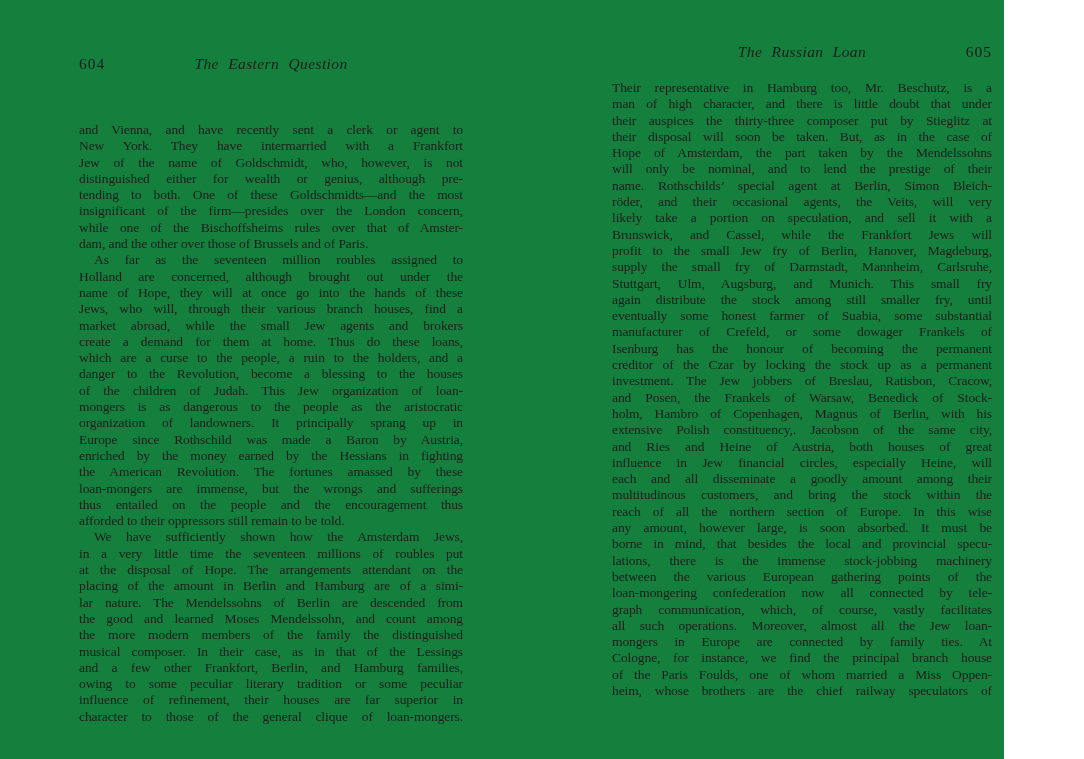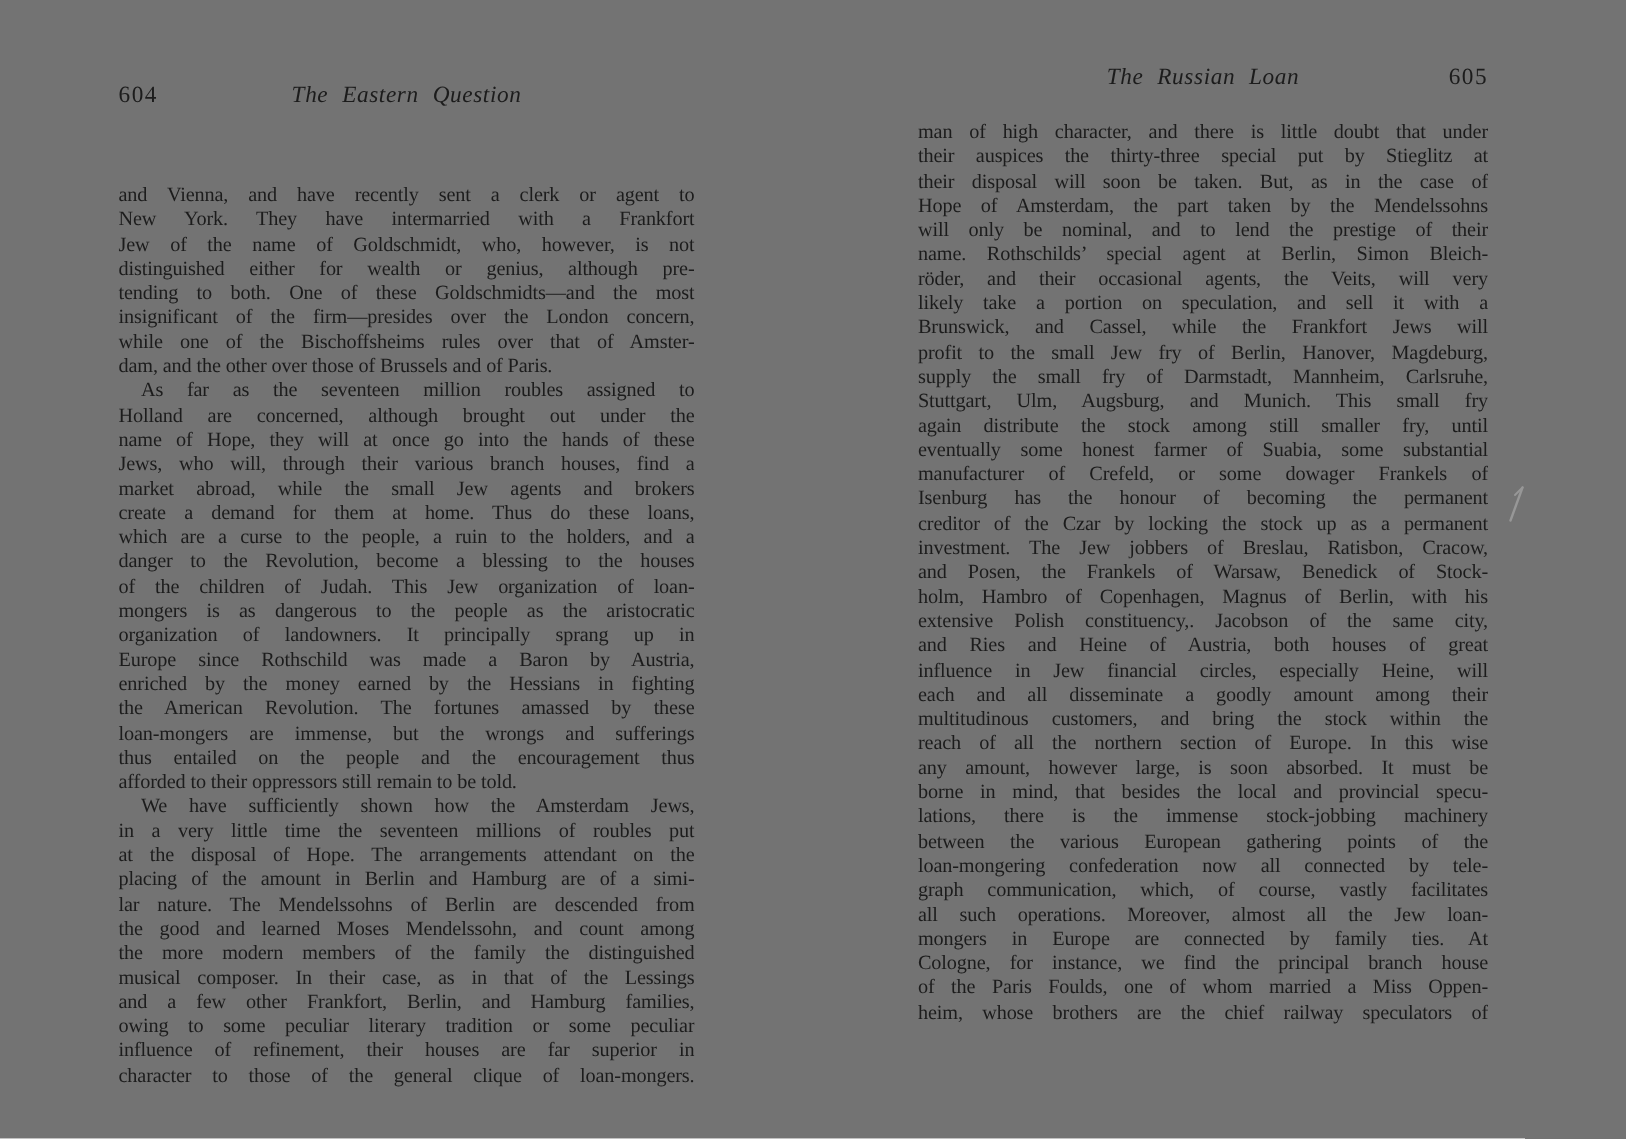--- a/index.html
+++ b/index.html
@@ -1,20 +1,20 @@
 <!DOCTYPE html>
 <html><head>
 <meta charset="utf-8">
 <style>
   html, body { margin: 0; padding: 0; background: #ffffff; }
   .sheet {
     position: relative;
-    width: 1084px;
+    width: 1004px;
     height: 759px;
-    background: #737373;
+    background: #15803d;
     overflow: hidden;
     font-family: "Liberation Serif", "DejaVu Serif", serif;
     color: #1c1c1c;
   }
   .page { position: absolute; }
   .page-left  { left: 79px;  top: 55px; width: 384px; }
   .page-right { left: 612px; top: 43px; width: 380px; }
 
   .pagehead { position: relative; height: 18px; }
   .runtitle {
@@ -116,22 +116,23 @@
       </div>
   </div>
 
   <div class="page page-right">
     <div class="pagehead">
       <span class="runtitle">The Russian Loan</span>
       <span class="pagenum">605</span>
     </div>
     <div class="pagebody" id="right-body">
         <div class="para">
+          <div class="tl">Their representative in Hamburg too, Mr. Beschutz, is a</div>
           <div class="tl">man of high character, and there is little doubt that under</div>
-          <div class="tl">their auspices the thirty-three special put by Stieglitz at</div>
+          <div class="tl">their auspices the thirty-three composer put by Stieglitz at</div>
           <div class="tl">their disposal will soon be taken. But, as in the case of</div>
           <div class="tl">Hope of Amsterdam, the part taken by the Mendelssohns</div>
           <div class="tl">will only be nominal, and to lend the prestige of their</div>
           <div class="tl">name. Rothschilds’ special agent at Berlin, Simon Bleich-</div>
           <div class="tl">röder, and their occasional agents, the Veits, will very</div>
           <div class="tl">likely take a portion on speculation, and sell it with a</div>
           <div class="tl">Brunswick, and Cassel, while the Frankfort Jews will</div>
           <div class="tl">profit to the small Jew fry of Berlin, Hanover, Magdeburg,</div>
           <div class="tl">supply the small fry of Darmstadt, Mannheim, Carlsruhe,</div>
           <div class="tl">Stuttgart, Ulm, Augsburg, and Munich. This small fry</div>

